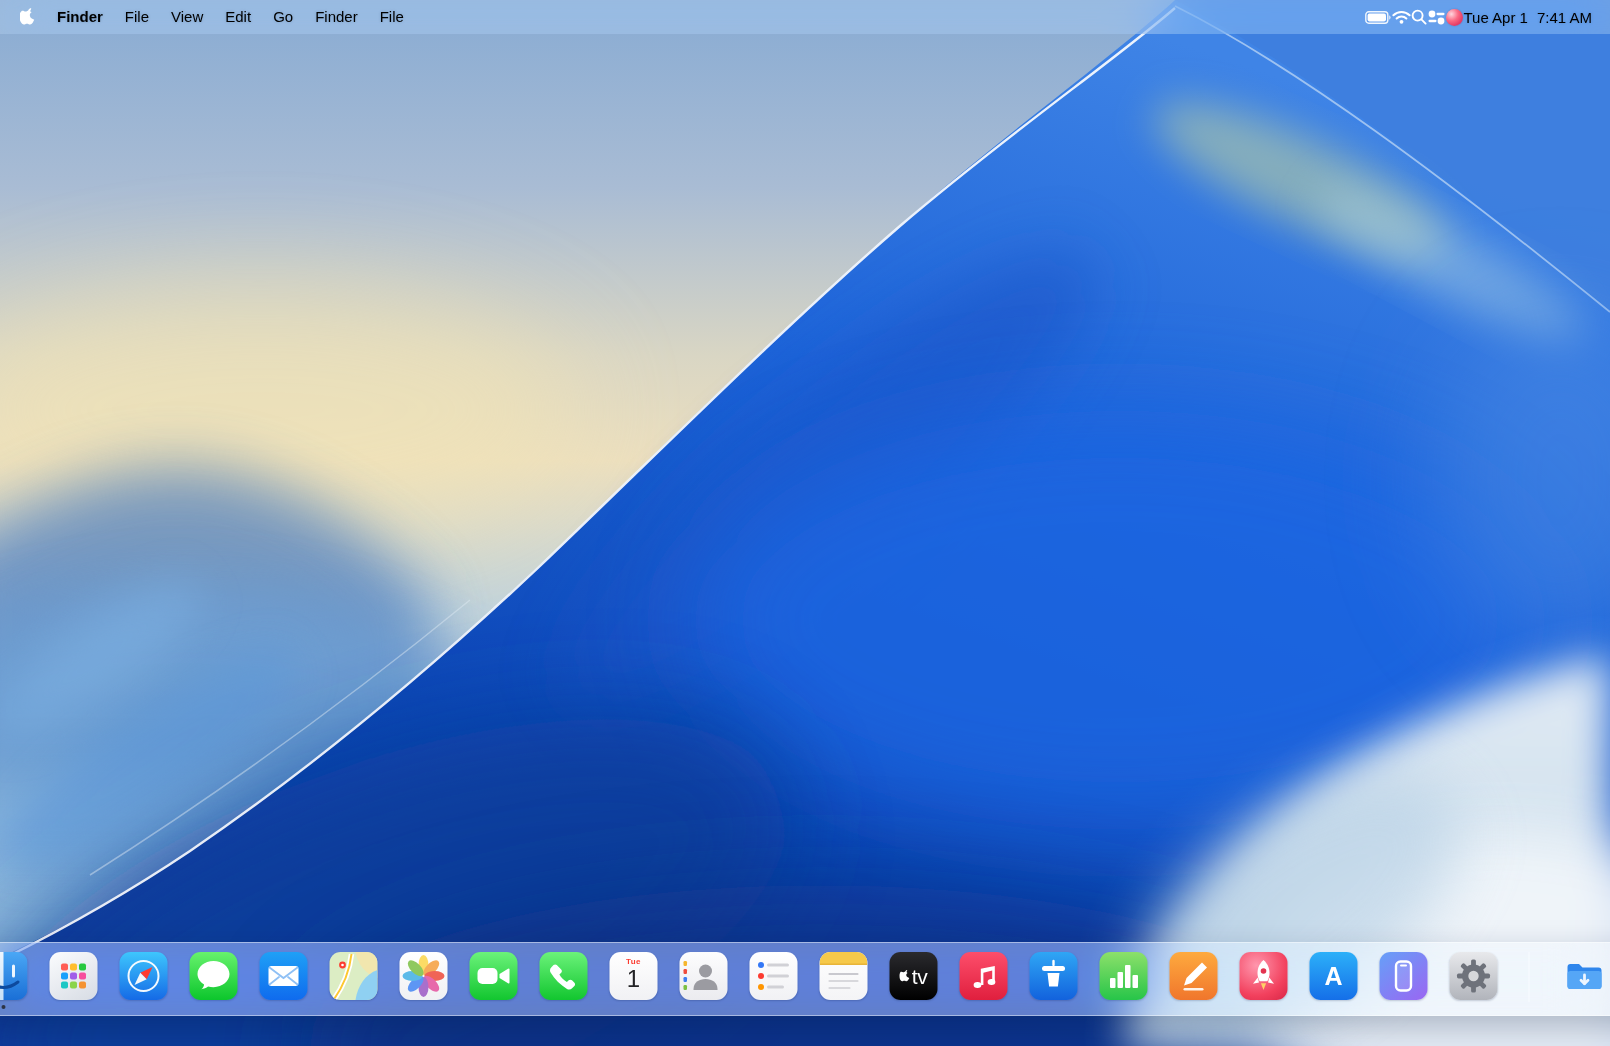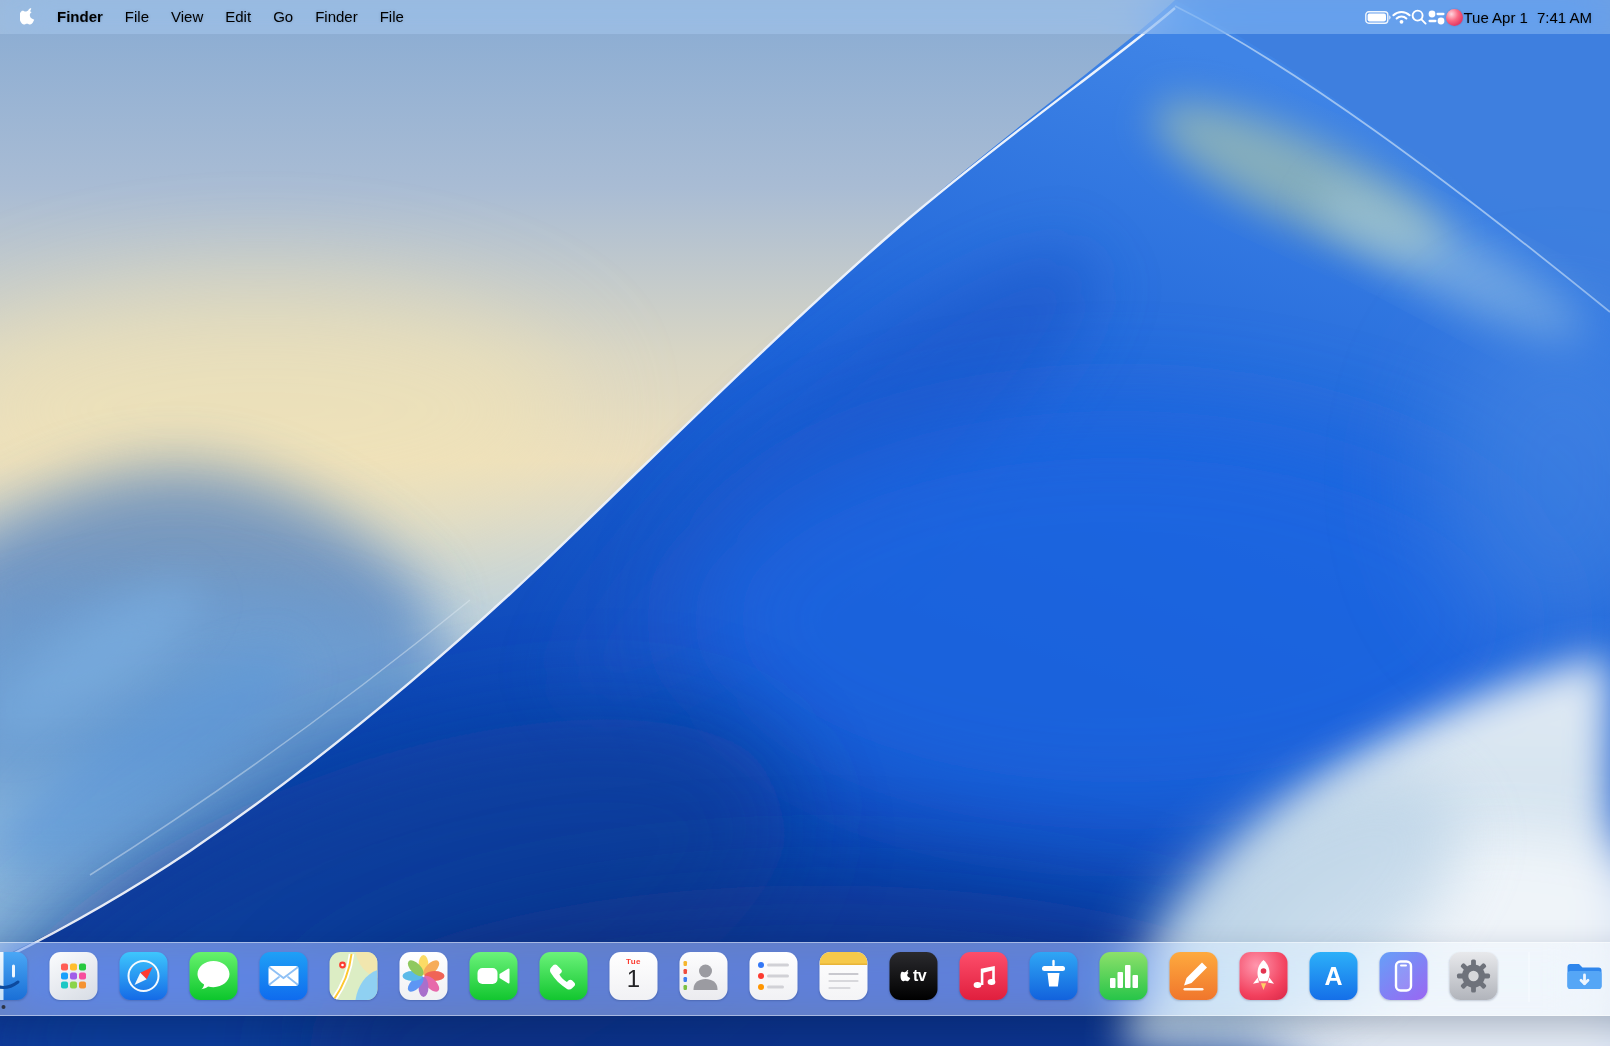--- a/index.html
+++ b/index.html
@@ -60,21 +60,21 @@
   .bg-pages{background:linear-gradient(180deg,#feaa3e,#f0762c);}
   .bg-rocket{background:radial-gradient(circle at 35% 28%,#ff96ad,#f2405d 65%,#d82646 100%);}
   .bg-appstore{background:linear-gradient(180deg,#2cb0f9,#156fe8);}
   .bg-iphonemirroring{background:linear-gradient(140deg,#66a0f8,#9a66f2);}
   .bg-settings{background:linear-gradient(180deg,#e8e9ec,#b1b4bb);}
 
   .cal-wrap{display:flex;flex-direction:column;align-items:center;justify-content:flex-start;width:100%;height:100%;}
   .cal-weekday{margin-top:6px;font-size:8px;font-weight:700;letter-spacing:.5px;color:#fb3b30;line-height:1;}
   .cal-day{font-size:24px;font-weight:300;color:#232326;line-height:1.0;margin-top:1px;}
   .tv-wrap{display:flex;align-items:center;justify-content:center;gap:1px;width:100%;height:100%;}
-  .tv-label{color:#fff;font-size:16px;font-weight:700;letter-spacing:-.5px;line-height:1;}
+  .tv-label{color:#fff;font-size:21px;font-weight:400;letter-spacing:-.5px;line-height:1;}
   .as-letter{color:#fff;font-size:25px;font-weight:600;line-height:1;}
 </style>
 </head>
 <body>
 
 <div class="screen">
 
   <svg class="wallpaper" viewBox="0 0 1610 1046" preserveAspectRatio="none">
     <defs>
       <linearGradient id="sky" x1="0" y1="0" x2="0" y2="1">

